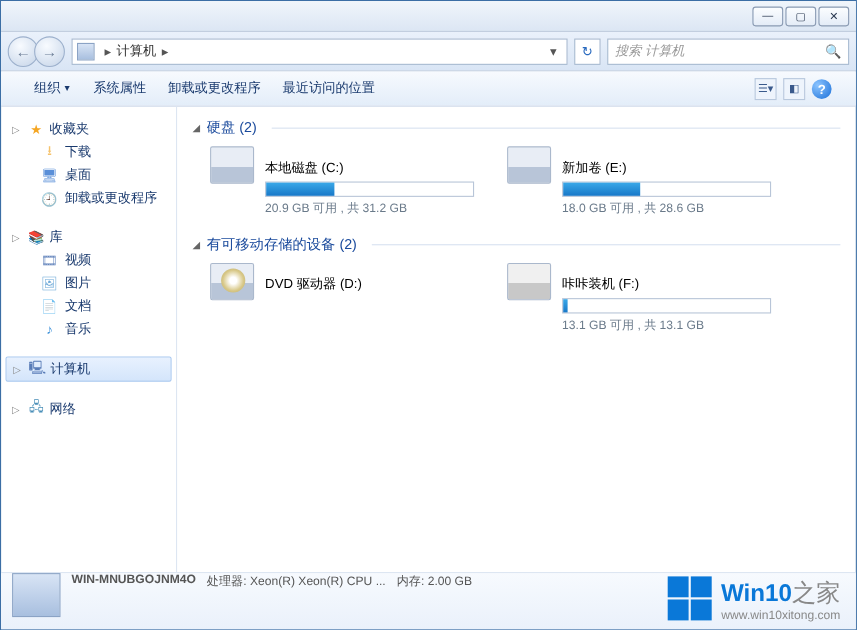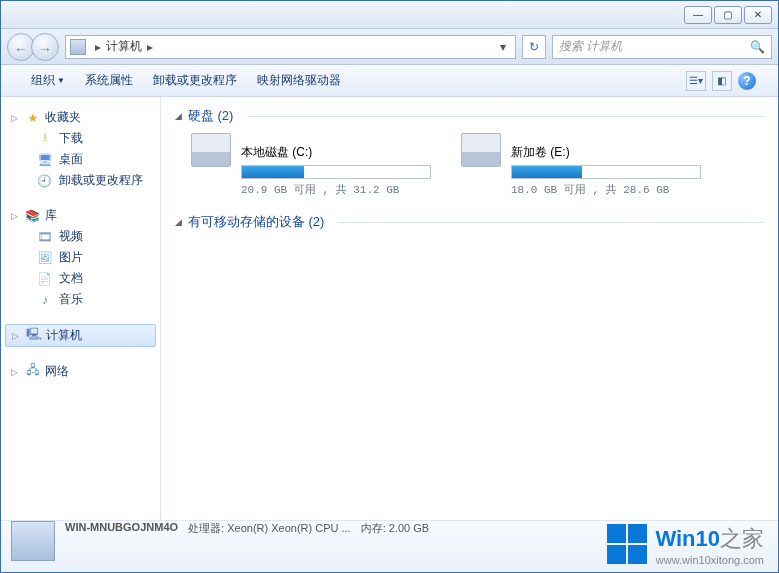--- a/index.html
+++ b/index.html
@@ -50,21 +50,21 @@
   .group-head .line { flex: 1; height: 1px; background: #d8e2f0; margin-left: 8px; }
   .drive-grid { display: flex; flex-wrap: wrap; gap: 8px 30px; padding-left: 16px; }
   .drive { width: 240px; display: flex; gap: 10px; align-items: flex-start; }
   .drive-icon { width: 40px; height: 34px; background: linear-gradient(to bottom, #e8edf5 55%, #b8c5d8 55%); border: 1px solid #aab8cc; border-radius: 2px; position: relative; flex-shrink: 0; }
   .drive-icon.dvd::after { content: ""; position: absolute; width: 22px; height: 22px; border-radius: 50%; background: radial-gradient(circle, #fff 20%, #d8c888 60%, #b8a868); top: 4px; left: 9px; }
   .drive-icon.usb { background: linear-gradient(to bottom, #f0f0f0 55%, #c8c8c8 55%); }
   .drive-info { flex: 1; font-size: 12px; margin-top: 11px; }
   .drive-name { color: #000; margin-bottom: 4px; }
   .progressbar { width: 100%; height: 14px; border: 1px solid #b8c5d8; background: #fff; margin-bottom: 3px; }
   .progressbar .fill { height: 100%; background: linear-gradient(to bottom, #3aa8e8, #1878c8); }
-  .drive-stat { color: #6a7a8a; font-size: 11px; font-family: Liberation Mono, monospace; }
+  .drive-stat { color: #6a7a8a; font-size: 11px; }
   .statusbar { height: 52px; border-top: 1px solid #dde6f2; background: linear-gradient(to bottom, #f7fafe, #eaf1fb); display: flex; align-items: flex-start; padding: 0 10px; font-size: 11px; color: #555; gap: 10px; }
   .status-icon { width: 44px; height: 40px; background: linear-gradient(to bottom, #d8e4f5, #a8bfdf); border: 1px solid #8ba3c5; }
   .status-col { display: flex; flex-direction: column; gap: 2px; }
   .watermark { position: absolute; right: 14px; bottom: 6px; display: flex; gap: 8px; }
   .win-logo { width: 40px; height: 40px; display: grid; grid-template-columns: 1fr 1fr; grid-template-rows: 1fr 1fr; gap: 2px; }
   .win-logo div { background: #0a78d8; }
   .wm-text { font-size: 22px; color: #0a78d8; font-weight: 500; }
   .wm-text .big { font-weight: bold; }
   .wm-text .grey { color: #888; font-weight: 300; }
   .wm-url { font-size: 11px; color: #888; text-align: right; }
@@ -99,21 +99,21 @@
     </div>
   </div>
 
   <div class="toolbar">
     <div class="tb-item">
         <span>组织</span>
         <span style="font-size:8px;">▼</span>
       </div>
     <div class="tb-item">系统属性</div>
     <div class="tb-item">卸载或更改程序</div>
-    <div class="tb-item">映射网络驱动器</div>
+    <div class="tb-item">最近访问的位置</div>
     <div class="tb-right">
       <div class="tb-iconbtn">☰▾</div>
       <div class="tb-iconbtn">◧</div>
       <div class="helpbtn">?</div>
     </div>
   </div>
 
   <div class="body">
     <div class="sidebar">
       <div class="side-group">
@@ -204,20 +204,38 @@
           </div>
         </div>
       </div>
 
       <div class="group">
         <div class="group-head">
           <span class="tri">◢</span>
           <span>有可移动存储的设备 (2)</span>
           <div class="line"></div>
         </div>
+        <div class="drive-grid">
+          <div class="drive">
+            <div class="drive-icon dvd"></div>
+            <div class="drive-info">
+              <div class="drive-name">DVD 驱动器 (D:)</div>
+            </div>
+          </div>
+          <div class="drive">
+            <div class="drive-icon usb"></div>
+            <div class="drive-info">
+              <div class="drive-name">咔咔装机 (F:)</div>
+              <div class="progressbar">
+                  <div class="fill" style="width:2%"></div>
+                </div>
+              <div class="drive-stat">13.1 GB 可用 , 共 13.1 GB</div>
+            </div>
+          </div>
+        </div>
       </div>
     </div>
   </div>
 
   <div class="statusbar">
     <div class="status-icon"></div>
     <div class="status-col">
       <b>WIN-MNUBGOJNM4O</b>
     </div>
     <div class="status-col">

